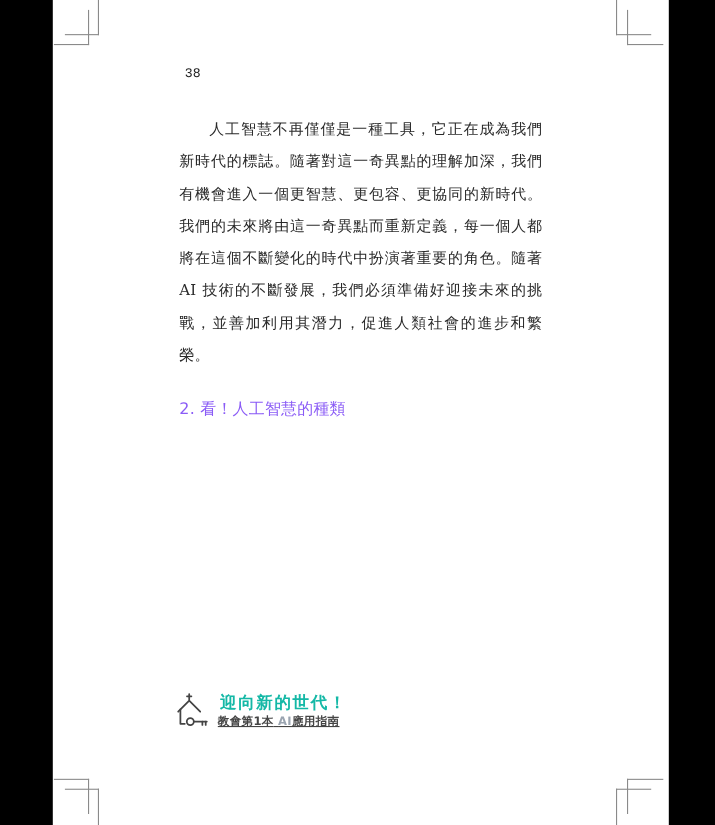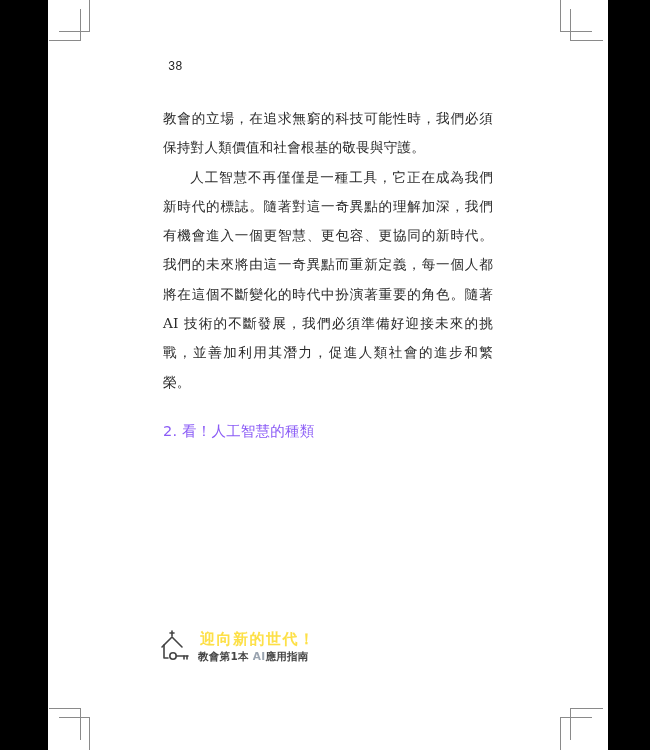--- a/index.html
+++ b/index.html
@@ -73,32 +73,33 @@
     }
     .logo-text {
       margin-left: 4px;
       display: flex;
       flex-direction: column;
     }
     .logo-title {
       font-family: "DejaVu Serif", serif;
       font-size: 15px;
       font-weight: bold;
-      color: #fde047;
+      color: #14b8a6;
       letter-spacing: 1.5px;
       line-height: 18px;
       margin-left: 2px;
     }
     .logo-subtitle {
       font-family: "DejaVu Sans", sans-serif;
       font-size: 10.5px;
       font-weight: bold;
       color: #444;
       line-height: 16px;
       letter-spacing: 0.3px;
+      text-decoration: underline;
     }
     .logo-subtitle .ai {
       color: #9aa4b0;
     }
   </style>
 </head>
 <body>
 
 <div class="page"></div>
 
@@ -118,21 +119,20 @@
 <div class="crop" style="left:89px;top:717px;width:1px;height:33px;"></div>
 
 <div class="crop" style="left:570px;top:708px;width:33px;height:1px;"></div>
 <div class="crop" style="left:570px;top:708px;width:1px;height:32px;"></div>
 <div class="crop" style="left:560px;top:717px;width:32px;height:1px;"></div>
 <div class="crop" style="left:560px;top:717px;width:1px;height:33px;"></div>
 
 <div class="page-number">38</div>
 
 <div class="body-text">
-  <p>教會的立場，在追求無窮的科技可能性時，我們必須保持對人類價值和社會根基的敬畏與守護。</p>
   <p class="indent">人工智慧不再僅僅是一種工具，它正在成為我們新時代的標誌。隨著對這一奇異點的理解加深，我們有機會進入一個更智慧、更包容、更協同的新時代。我們的未來將由這一奇異點而重新定義，每一個人都將在這個不斷變化的時代中扮演著重要的角色。隨著 AI 技術的不斷發展，我們必須準備好迎接未來的挑戰，並善加利用其潛力，促進人類社會的進步和繁榮。</p>
   <p class="heading">2. 看！人工智慧的種類</p>
 </div>
 
 <div class="footer-logo">
   <svg class="logo-icon" viewBox="0 0 34 34">
     <g fill="none" stroke="#444" stroke-width="1.6" stroke-linecap="round" stroke-linejoin="round">
       <line x1="12" y1="1" x2="12" y2="6"></line>
       <line x1="10" y1="3" x2="14" y2="3"></line>
       <polyline points="2,17 12,7 22,17"></polyline>

